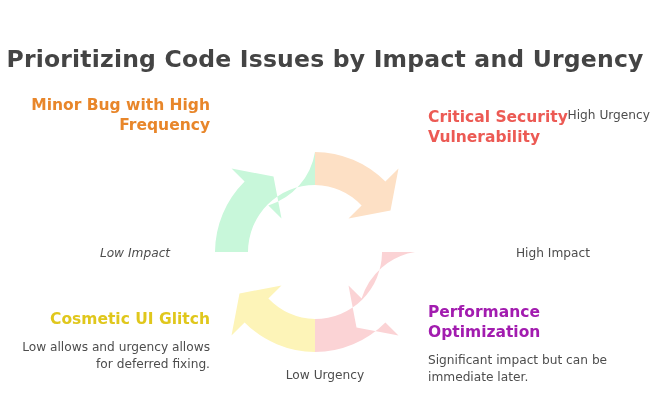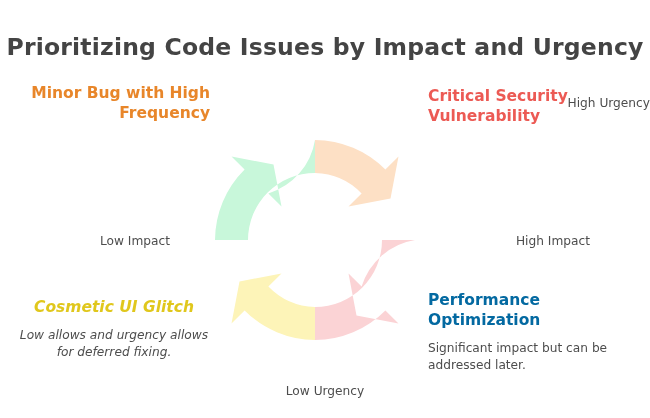--- a/index.html
+++ b/index.html
@@ -12,20 +12,21 @@
     height: 418px;
     font-family: "DejaVu Sans", "Liberation Sans", sans-serif;
     -webkit-font-smoothing: antialiased;
     overflow: hidden;
   }
   #canvas {
     position: relative;
     width: 650px;
     height: 366px;
     background: #ffffff;
+    margin-top: 12px;
   }
 
   
   #page-title {
     position: absolute;
     left: 0;
     top: 33px;
     width: 650px;
     text-align: center;
     font-size: 23.5px;
@@ -52,30 +53,29 @@
   }
 
   #quadrant-top-left {
     left: 18px;
     top: 84px;
     width: 192px;
     text-align: right;
   }
   #quadrant-top-right {
     left: 428px;
-    top: 87px;
+    top: 96px;
     width: 198px;
     text-align: left;
   }
   #quadrant-bottom-left {
     left: 18px;
     top: 298px;
     width: 192px;
-    text-align: center;
-    font-style: italic;
+    text-align: right;
   }
   #quadrant-bottom-right {
     left: 428px;
     top: 291px;
     width: 198px;
     text-align: left;
   }
 
   
   .axis-label {
@@ -85,29 +85,30 @@
     white-space: nowrap;
   }
   #axis-high-urgency {
     left: 0;
     top: 96px;
     width: 650px;
     text-align: right;
   }
   #axis-low-urgency {
     left: 0;
-    top: 384px;
+    top: 356px;
     width: 650px;
     text-align: center;
   }
   #axis-low-impact {
     left: 60px;
     top: 234px;
     width: 150px;
     text-align: center;
+    font-style: italic;
   }
   #axis-high-impact {
     left: 440px;
     top: 234px;
     width: 150px;
     text-align: center;
   }
 
   
   #cycle-diagram {
@@ -187,17 +188,17 @@
   <div class="quadrant" id="quadrant-top-right">
     <div class="q-heading" style="color: rgb(236, 90, 84);">Critical Security Vulnerability</div>
   </div>
 
   <div class="quadrant" id="quadrant-bottom-left">
     <div class="q-heading" style="color: rgb(224, 199, 28);">Cosmetic UI Glitch</div>
     <div class="q-body">Low allows and urgency allows for deferred fixing.</div>
   </div>
 
   <div class="quadrant" id="quadrant-bottom-right">
-    <div class="q-heading" style="color: #0369a1;">Performance Optimization</div>
-    <div class="q-body">Significant impact but can be addressed later.</div>
+    <div class="q-heading" style="color: #a21caf;">Performance Optimization</div>
+    <div class="q-body">Significant impact but can be immediate later.</div>
   </div>
 
 </div>
 
 </body></html>

